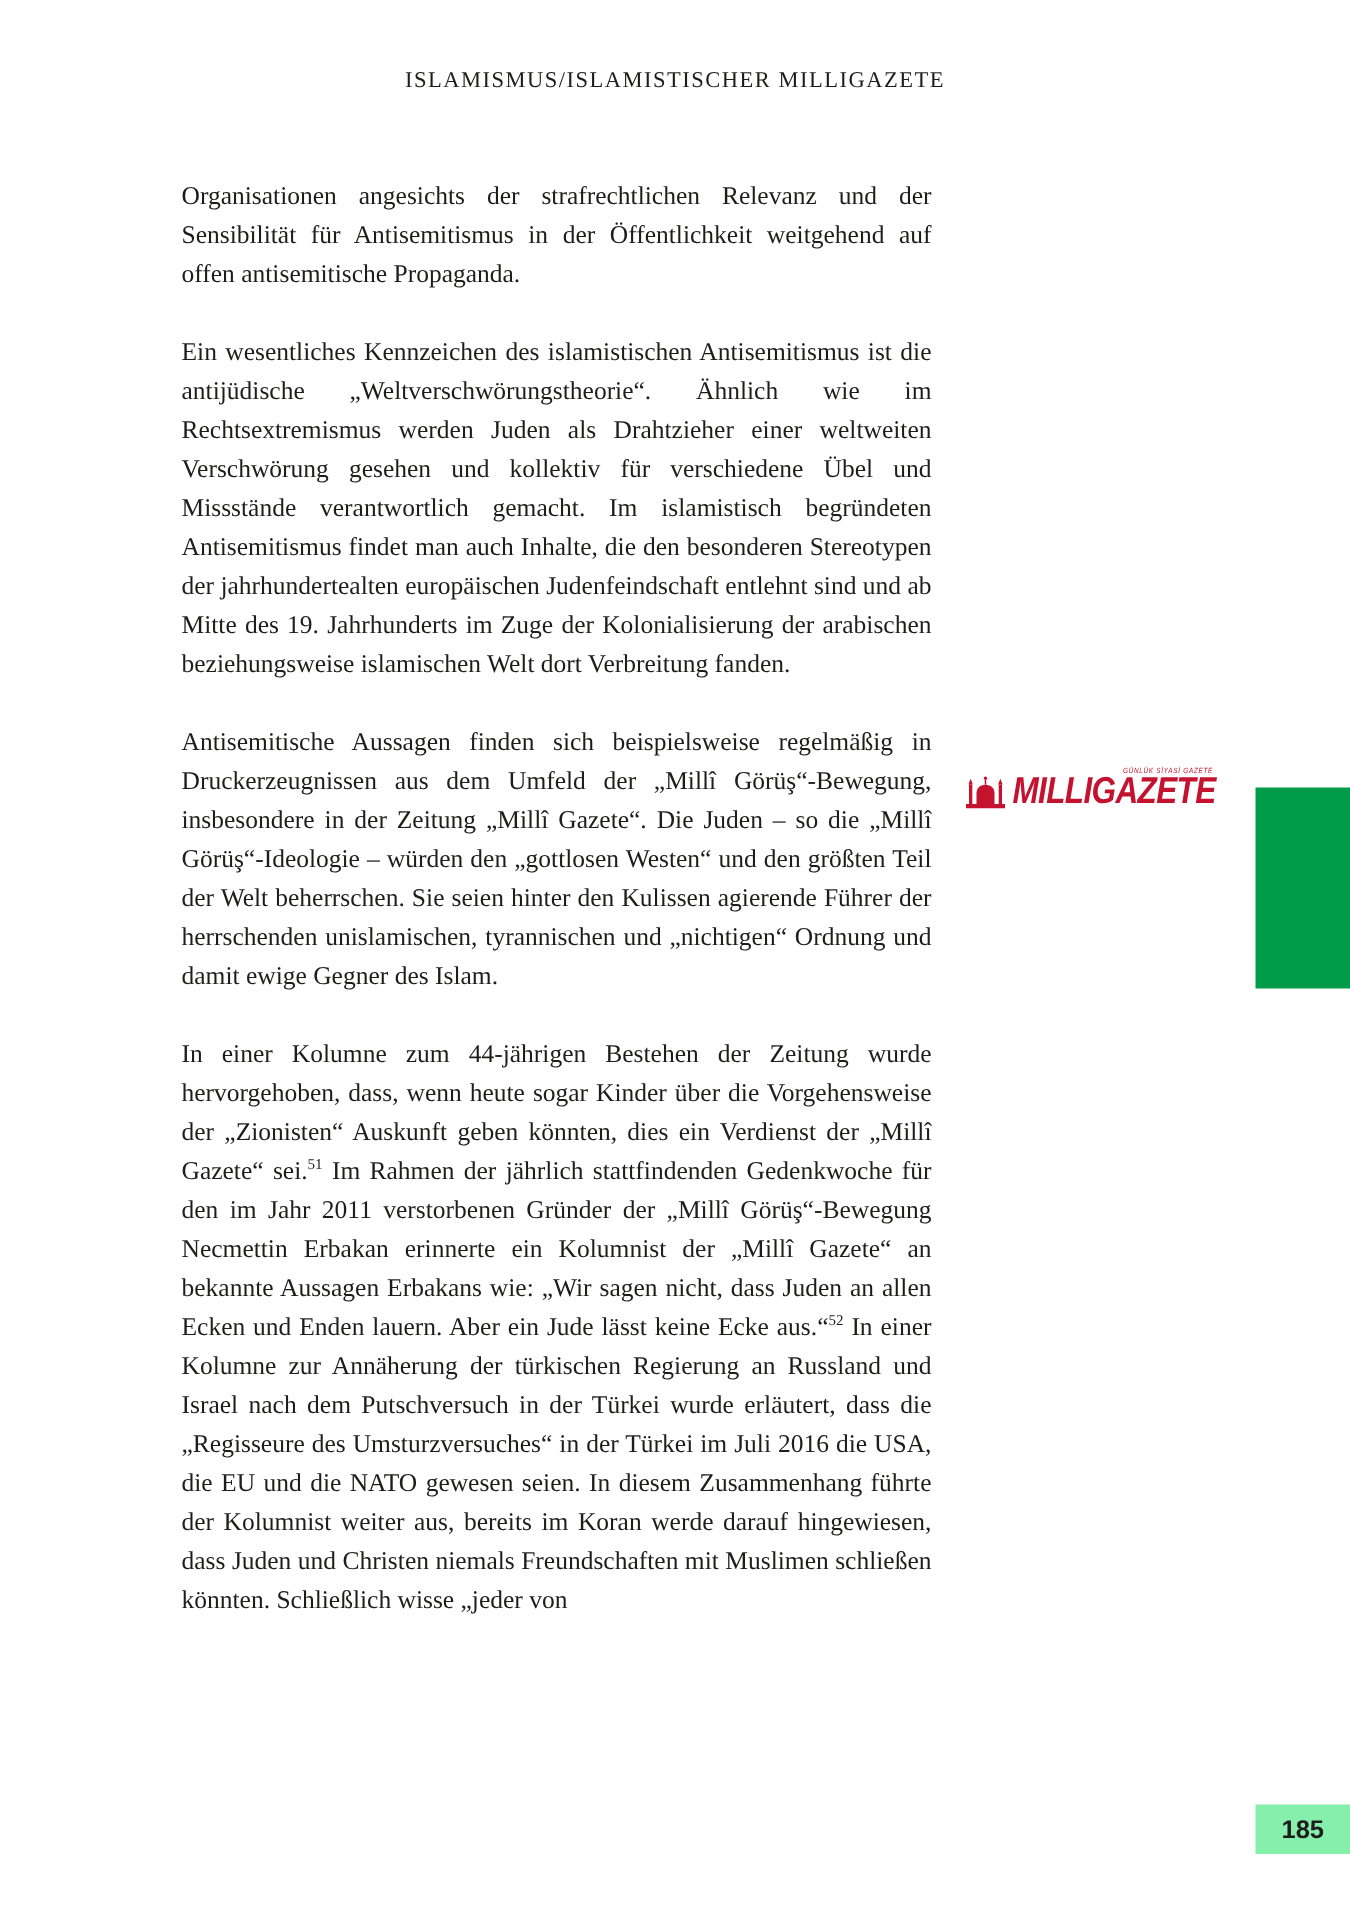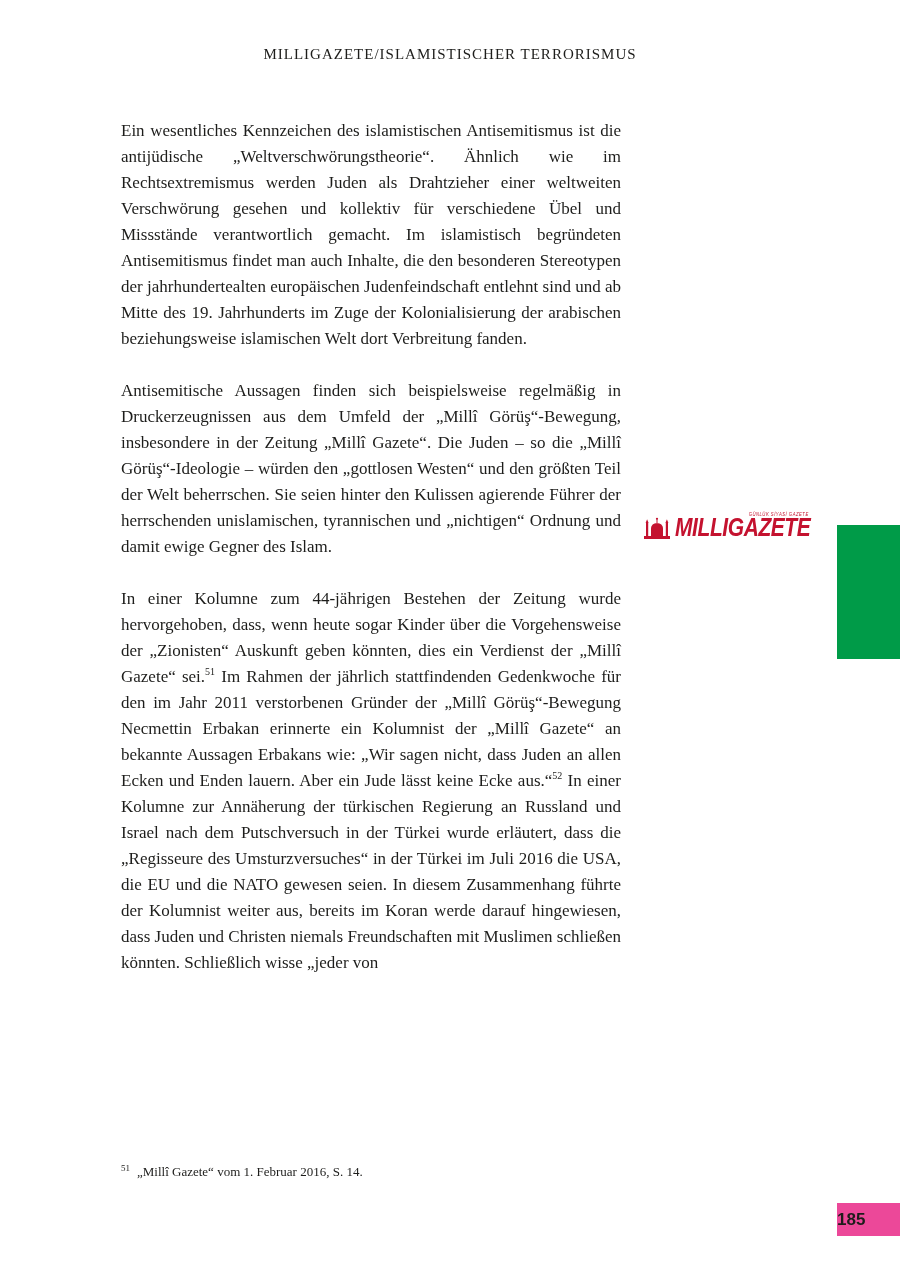--- a/index.html
+++ b/index.html
@@ -73,35 +73,36 @@
   }
   .footnote { line-height: 22px; }
   .footnote sup {
     font-size: 9px;
     vertical-align: super; line-height: 0;
     margin-right: 7px;
   }
   .pagenum-box {
     position: absolute; left: 837px; top: 1203px;
     width: 63px; height: 33px;
-    background: #ec4899;
-    display: flex; align-items: center; 
+    background: #86efac;
+    display: flex; align-items: center; justify-content: center;
     font-family: "Liberation Sans", sans-serif;
     font-weight: bold; font-size: 17px;
     color: #1d1d1b;
   }
 </style>
 </head>
 <body>
 
 <div>
 
-  <div class="running-head">MILLIGAZETE/ISLAMISTISCHER TERRORISMUS</div>
+  <div class="running-head">ISLAMISMUS/ISLAMISTISCHER MILLIGAZETE</div>
 
   <div class="text-col">
+    <p>Organisationen angesichts der strafrechtlichen Relevanz und der Sensibilität für Antisemitismus in der Öffentlichkeit weitgehend auf offen antisemitische Propaganda.</p>
 
     <p>Ein wesentliches Kennzeichen des islamistischen Antisemitismus ist die antijüdische „Weltverschwörungstheorie“. Ähnlich wie im Rechtsextremismus werden Juden als Drahtzieher einer weltweiten Verschwörung gesehen und kollektiv für verschiedene Übel und Missstände verantwortlich gemacht. Im islamistisch begründeten Antisemitismus findet man auch Inhalte, die den besonderen Stereotypen der jahrhundertealten europäischen Judenfeindschaft entlehnt sind und ab Mitte des 19. Jahrhunderts im Zuge der Kolonialisierung der arabischen beziehungsweise islamischen Welt dort Verbreitung fanden.</p>
 
     <p>Antisemitische Aussagen finden sich beispielsweise regelmäßig in Druckerzeugnissen aus dem Umfeld der „Millî Görüş“-Bewegung, insbesondere in der Zeitung „Millî Gazete“. Die Juden – so die „Millî Görüş“-Ideologie – würden den „gottlosen Westen“ und den größten Teil der Welt beherrschen. Sie seien hinter den Kulissen agierende Führer der herrschenden unislamischen, tyrannischen und „nichtigen“ Ordnung und damit ewige Gegner des Islam.</p>
 
     <p><span>In einer Kolumne zum 44-jährigen Bestehen der Zeitung wurde hervorgehoben, dass, wenn heute sogar Kinder über die Vorgehensweise der „Zionisten“ Auskunft geben könnten, dies ein Verdienst der „Millî Gazete“ sei.</span><sup class="fn-ref">51</sup><span> Im Rahmen der jährlich stattfindenden Gedenkwoche für den im Jahr 2011 verstorbenen Gründer der „Millî Görüş“-Bewegung Necmettin Erbakan erinnerte ein Kolumnist der „Millî Gazete“ an bekannte Aussagen Erbakans wie: „Wir sagen nicht, dass Juden an allen Ecken und Enden lauern. Aber ein Jude lässt keine Ecke aus.“</span><sup class="fn-ref">52</sup><span> In einer Kolumne zur Annäherung der türkischen Regierung an Russland und Israel nach dem Putschversuch in der Türkei wurde erläutert, dass die „Regisseure des Umsturzversuches“ in der Türkei im Juli 2016 die USA, die EU und die NATO gewesen seien. In diesem Zusammenhang führte der Kolumnist weiter aus, bereits im Koran werde darauf hingewiesen, dass Juden und Christen niemals Freundschaften mit Muslimen schließen könnten. Schließlich wisse „jeder von</span></p>
   </div>
 
   <div class="logo">
     <span class="logo-icon">
@@ -118,20 +119,19 @@
     </span>
     <span class="word-wrap">
       <span class="word">MILLIGAZETE</span>
       <span class="tagline">GÜNLÜK SİYASİ GAZETE</span>
     </span>
   </div>
 
   <div class="green-block"></div>
 
   <div class="footnotes">
-    <div class="footnote"><sup>51</sup><span>„Millî Gazete“ vom 1. Februar 2016, S. 14.</span></div>
   </div>
 
   <div class="pagenum-box">
     <span>185</span>
   </div>
 
 </div>
 
 </body></html>

